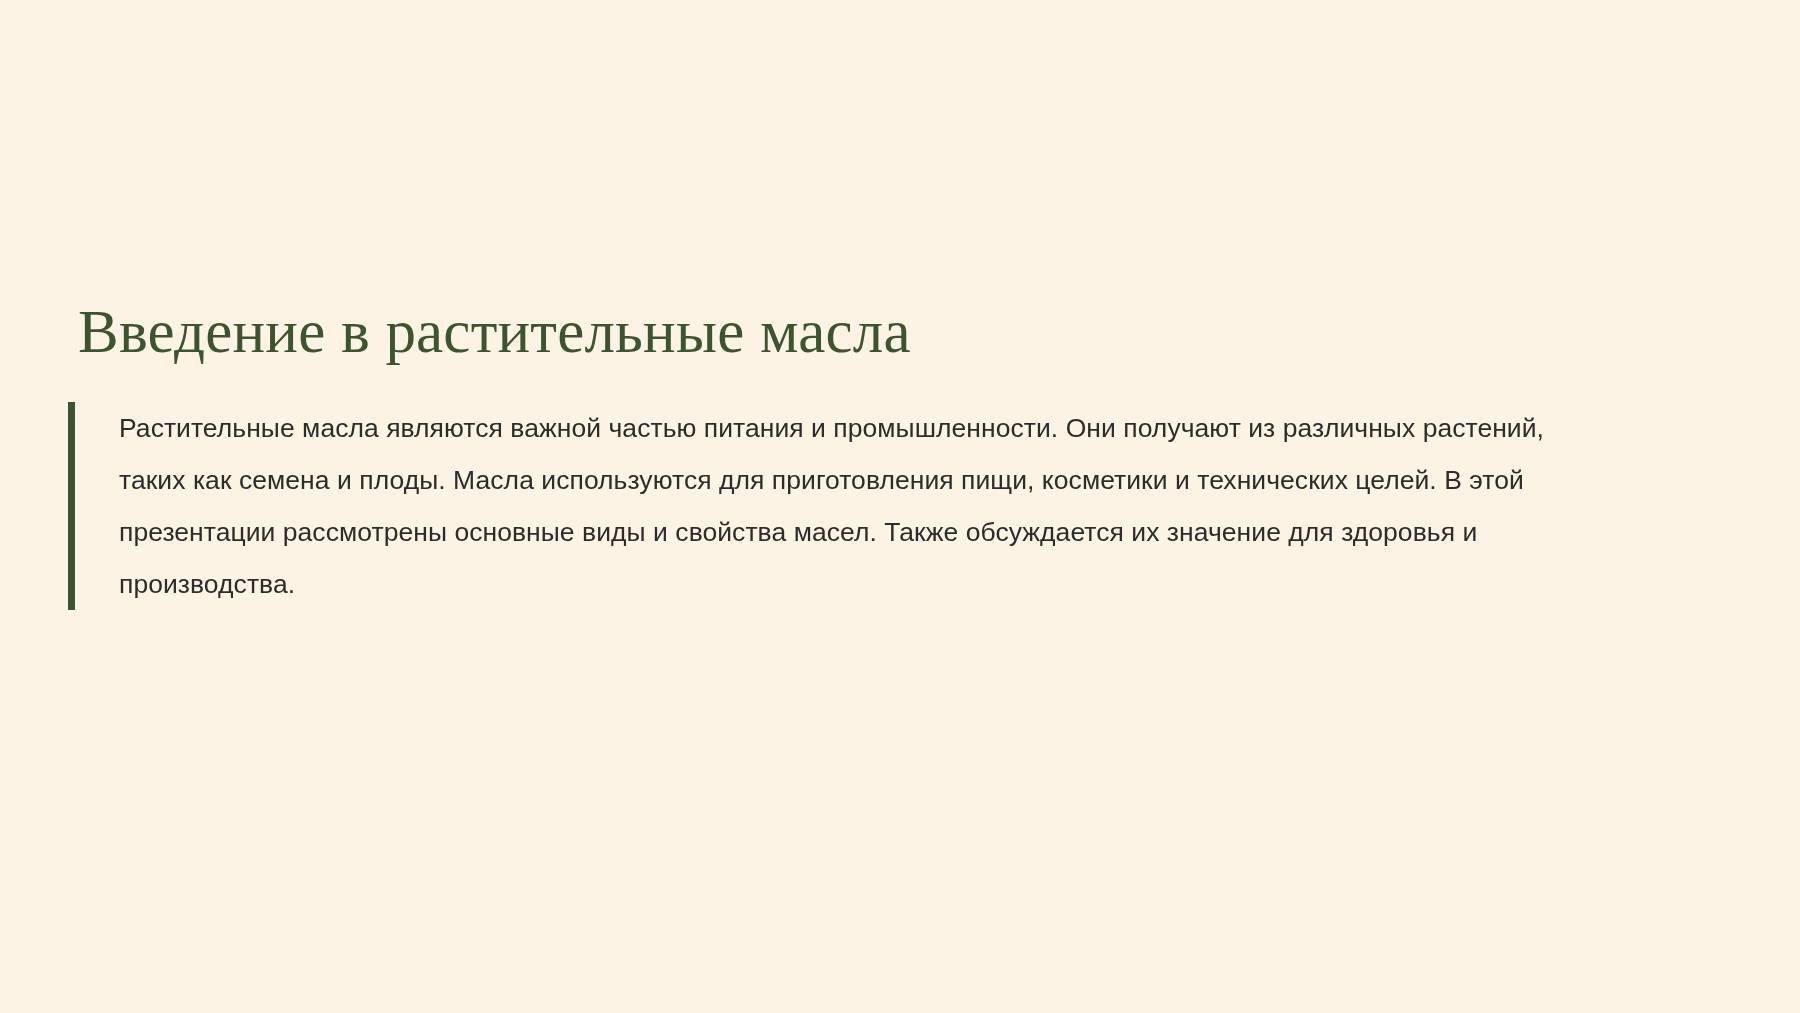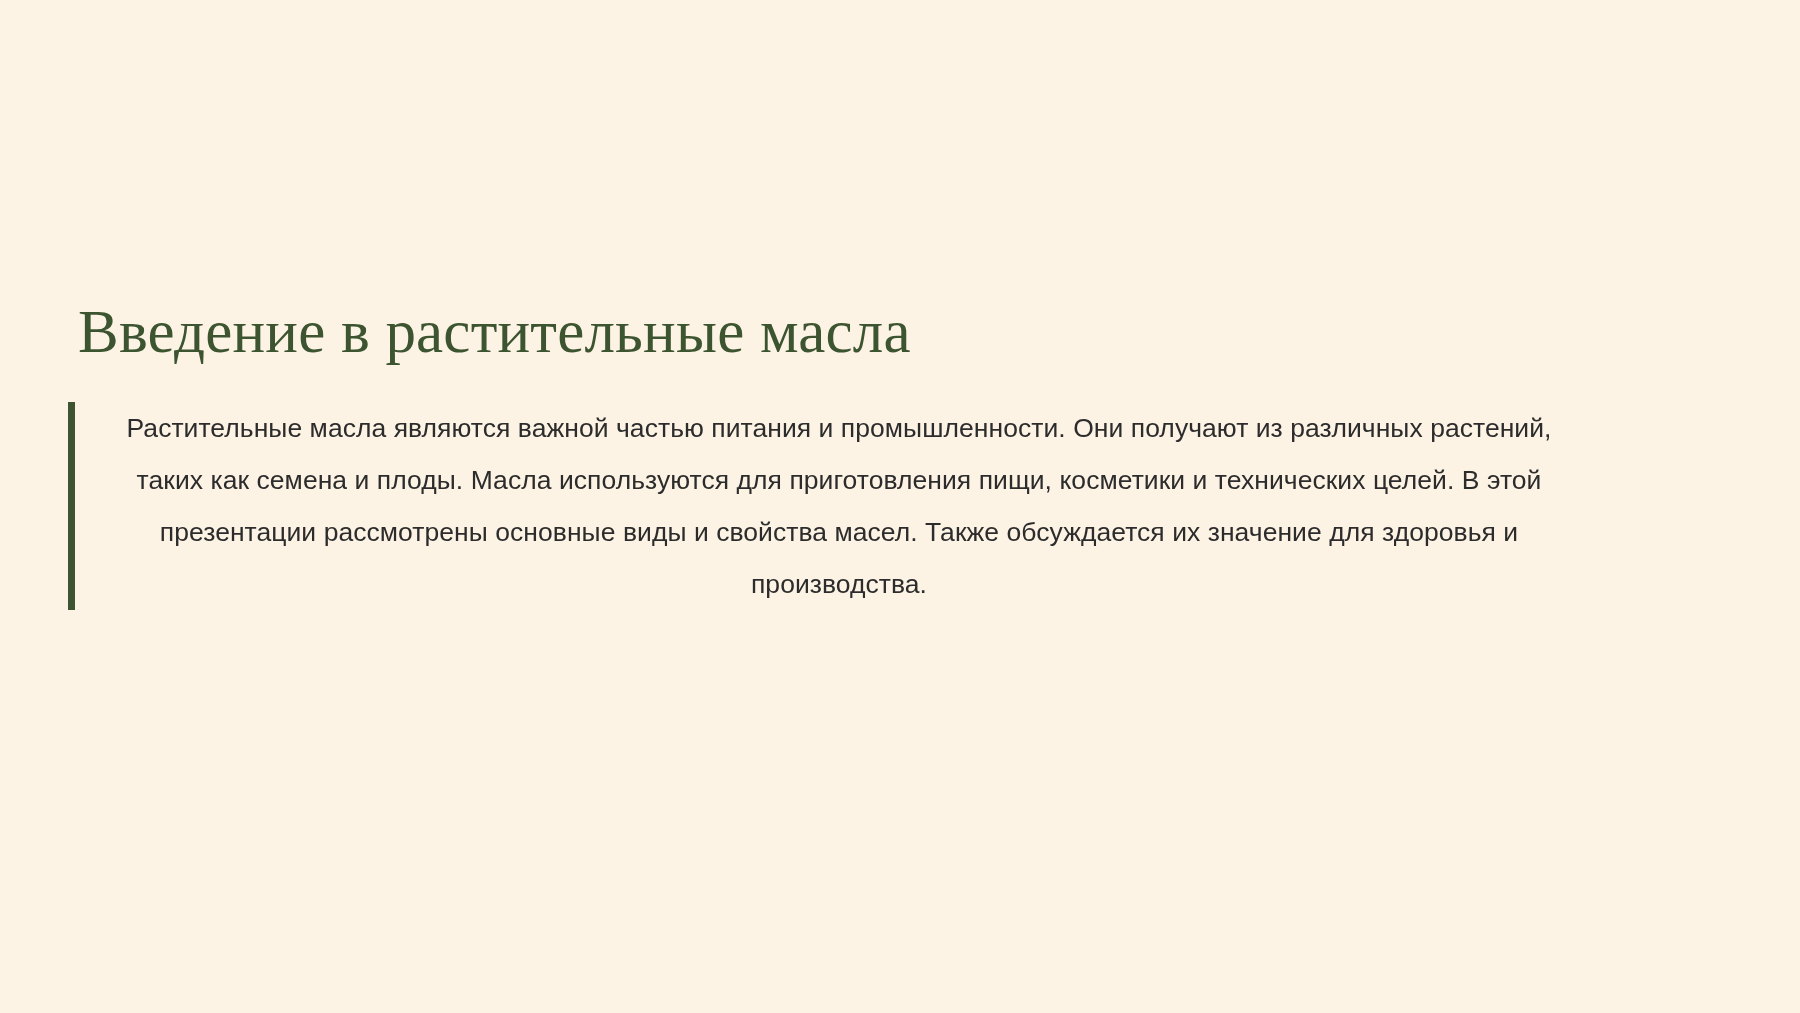--- a/index.html
+++ b/index.html
@@ -20,21 +20,20 @@
     height: 1013px;
     box-sizing: border-box;
   }
 
   .slide-content {
     position: absolute;
     left: 0;
     top: 0;
     width: 1800px;
     height: 953px;
-    text-align: center;
   }
 
   .slide-title {
     position: absolute;
     left: 78px;
     top: 299px;
     margin: 0;
     font-family: "Liberation Serif", "DejaVu Serif", serif;
     font-size: 61px;
     font-weight: 400;

